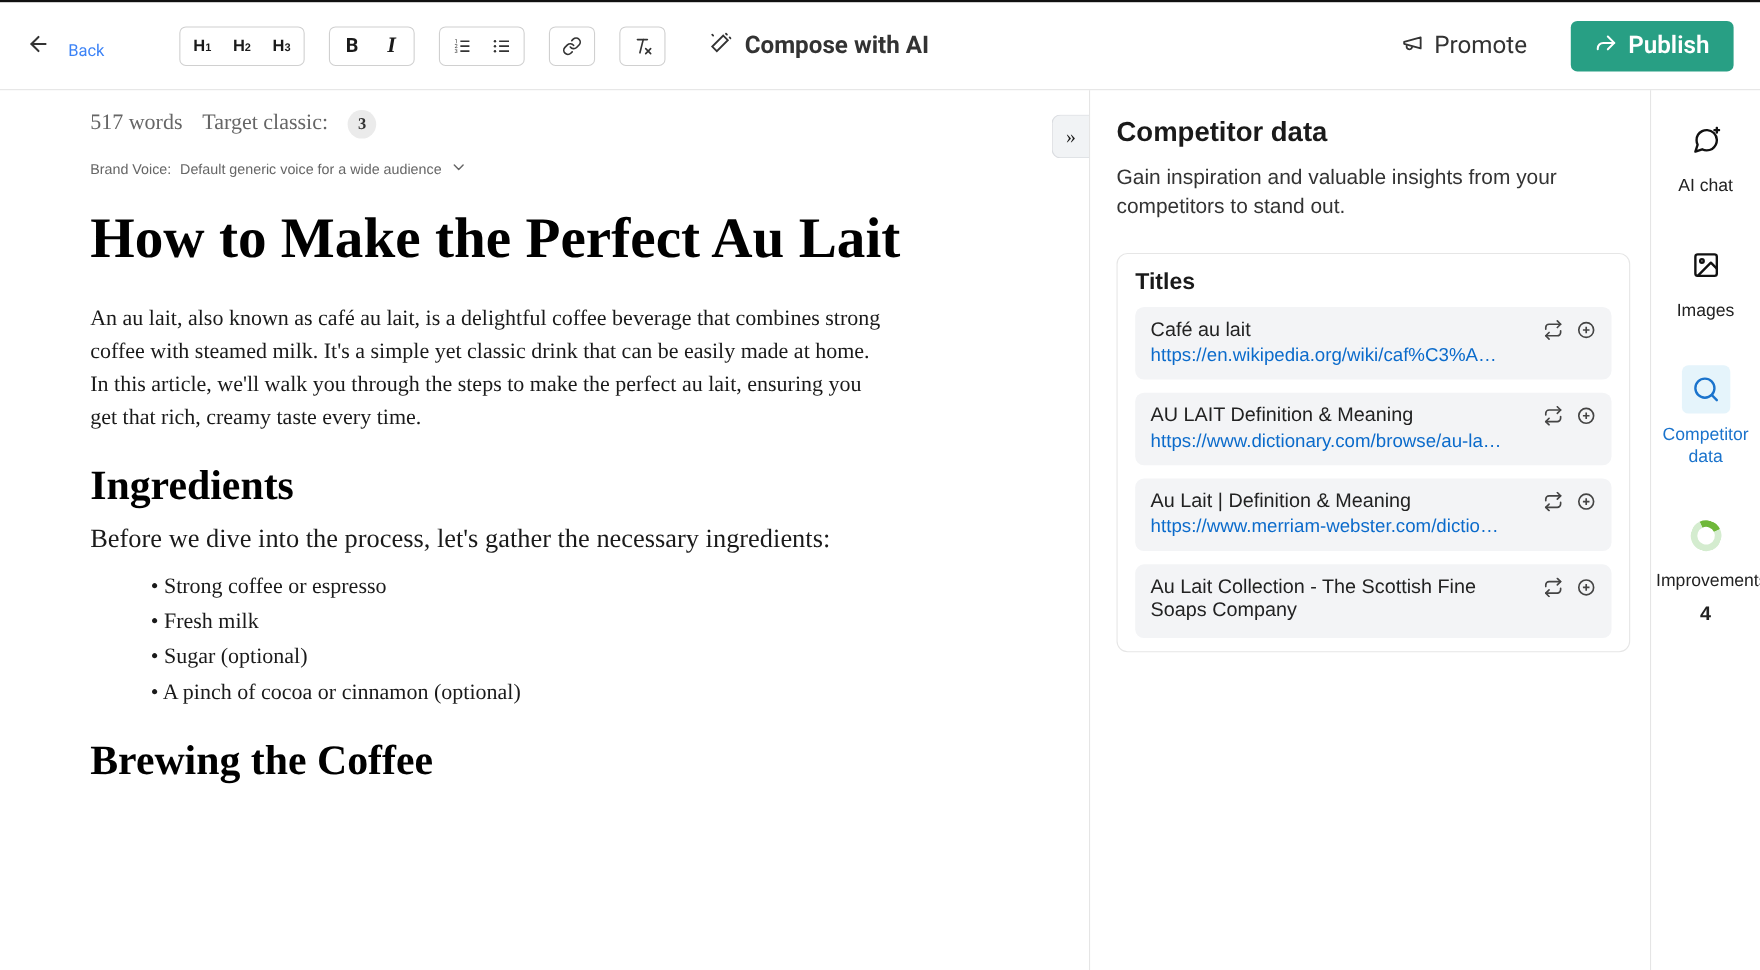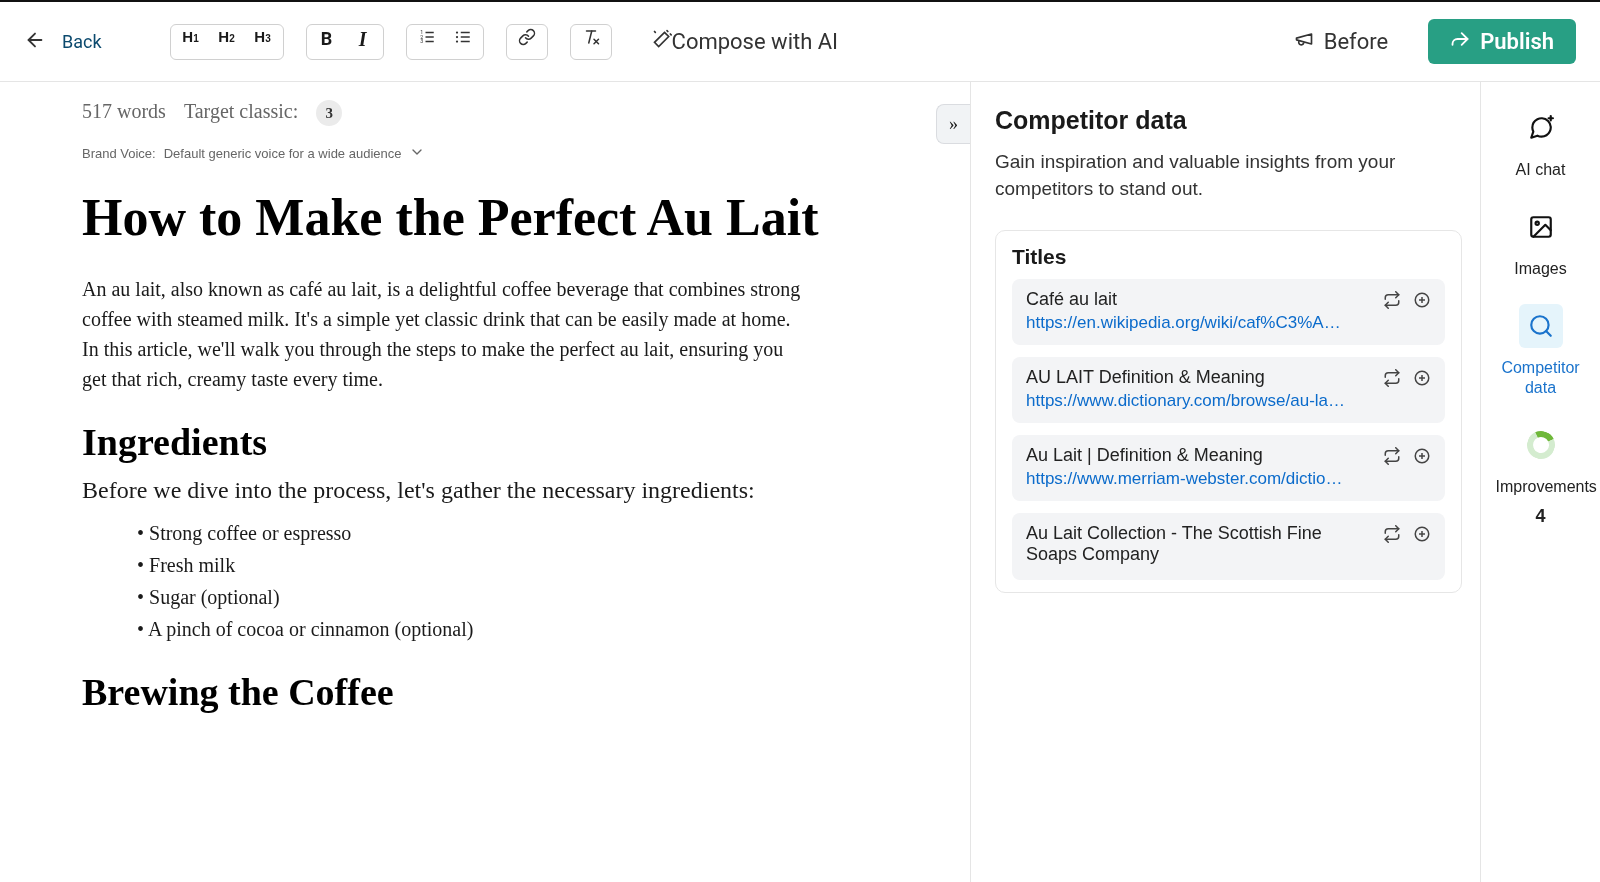--- a/index.html
+++ b/index.html
@@ -3,32 +3,32 @@
 <meta charset="utf-8">
 <style>
   * { box-sizing: border-box; }
   html, body { margin:0; padding:0; font-family: -apple-system, BlinkMacSystemFont, "Segoe UI", Roboto, Helvetica, Arial, sans-serif; color:#1a1a1a; background:#fff; }
   body { width:1600px; height:882px; overflow:hidden; }
 
   
   .topbar-border { border-top:2px solid #111; }
   .topbar { height:80px; display:flex; align-items:center; padding:0 24px; border-bottom:1px solid #e5e5e5; gap:12px; }
 
-  .back-btn { display:flex; align-items:center; gap:16px; font-size:18px; color:#0c4a6e; cursor:pointer; padding:4px 8px 4px 0; }
+  .back-btn { display:flex; align-items:flex-end; gap:16px; font-size:15px; color:#3b82f6; cursor:pointer; padding:4px 8px 4px 0; }
 
   .tool-group { display:flex; align-items:center; border:1px solid #d0d0d0; border-radius:6px; height:36px; padding:0 4px; margin-left:10px; gap:4px; }
   .first-group { margin-left:48px; }
-  .tool-btn { display:flex; align-items:flex-start; justify-content:center; width:32px; height:28px; border-radius:4px; cursor:pointer; }
+  .tool-btn { display:flex; align-items:center; justify-content:center; width:32px; height:28px; border-radius:4px; cursor:pointer; }
   .tool-btn svg { display:block; }
   .h-label { font-size:15px; font-weight:700; font-family: Helvetica, Arial, sans-serif; }
   .h-sub { font-size:10px; font-weight:700; vertical-align:baseline; }
   .i-label { font-style:italic; font-family: "Times New Roman", serif; font-size:20px; font-weight:700; }
   .b-label { font-weight:700; font-size:18px; }
 
-  .compose-btn { display:flex; align-items:center; font-size:22px; color:#333; cursor:pointer; margin-left:28px; }
+  .compose-btn { display:flex; align-items:center; gap:12px; font-size:22px; color:#333; cursor:pointer; margin-left:28px;font-weight:bold; }
 
   .spacer { flex:1; }
 
   .promote-btn { display:flex; align-items:center; gap:10px; font-size:22px; color:#333; cursor:pointer; margin-right:28px; }
 
   .publish-btn { display:flex; align-items:center; gap:10px; background:#289f84; color:#fff; font-size:22px; font-weight:600; padding:10px 22px; border-radius:6px; cursor:pointer; }
 
   
   .main { display:flex; height:calc(100% - 82px); }
   .editor-col { flex:1; padding:18px 36px 0 82px; position:relative; overflow:hidden; font-family:"Times New Roman", serif; }
@@ -56,21 +56,21 @@
   .result-card { border:1px solid #e6e6e6; border-radius:10px; padding:14px 16px 0; }
   .result-card h3 { font-size:21px; font-weight:700; margin:0 0 10px; }
   .result-item { background:#f3f4f6; border-radius:8px; padding:10px 14px 12px; margin-bottom:12px; display:flex; align-items:flex-start; gap:16px; }
   .result-text { flex:1; min-width:0; }
   .result-title { font-size:18px; color:#222; margin-bottom:3px; word-wrap:break-word; }
   .result-url { font-size:17px; color:#0b6bcb; white-space:nowrap; overflow:hidden; text-overflow:ellipsis; }
   .result-actions { display:flex; gap:12px; padding-top:2px; color:#444; }
   .result-actions span { cursor:pointer; display:inline-flex; }
 
   
-  .rail-col { width:120px; border-left:1px solid #e5e5e5; display:flex; flex-direction:column; align-items:center; padding-top:24px; gap:26px; font-family:-apple-system, sans-serif; overflow:visible; }
+  .rail-col { width:100px; border-left:1px solid #e5e5e5; display:flex; flex-direction:column; align-items:center; padding-top:24px; gap:40px; font-family:-apple-system, sans-serif; overflow:visible; }
   .rail-item { display:flex; flex-direction:column; align-items:center; gap:10px; font-size:16px; color:#222; cursor:pointer; }
   .rail-icon { width:44px; height:44px; border-radius:6px; display:flex; align-items:center; justify-content:center; }
   .rail-item.active .rail-icon { background:#e5f4fb; }
   .rail-item.active .rail-label { color:#1a73cc; }
   .rail-label { font-size:16px; text-align:center; line-height:1.2; }
   .rail-label.two { width:90px; }
   .donut { width:28px; height:28px; border-radius:50%; border:6px solid #d4eccf; border-top-color:#6fb83a; transform:rotate(20deg); }
   .count { font-size:18px; font-weight:600; }
 
 </style>
@@ -168,21 +168,21 @@
 
   <div class="spacer"></div>
 
   <div class="promote-btn">
     <span>
       <svg width="20" height="20" viewBox="0 0 24 24" fill="none" stroke="#333" stroke-width="2" stroke-linecap="round" stroke-linejoin="round">
           <path d="M3 11l18-5v12L3 13v-2z"></path>
           <path d="M11.6 16.8a3 3 0 1 1-5.8-1.6"></path>
         </svg>
     </span>
-    <span>Before</span>
+    <span>Promote</span>
   </div>
 
   <div class="publish-btn">
     <span>
       <svg width="20" height="20" viewBox="0 0 24 24" fill="none" stroke="#fff" stroke-width="2.2" stroke-linecap="round" stroke-linejoin="round">
           <path d="M14 5l7 7-7 7"></path>
           <path d="M21 12H9a6 6 0 0 0-6 6v1"></path>
         </svg>
     </span>
     <span>Publish</span>

